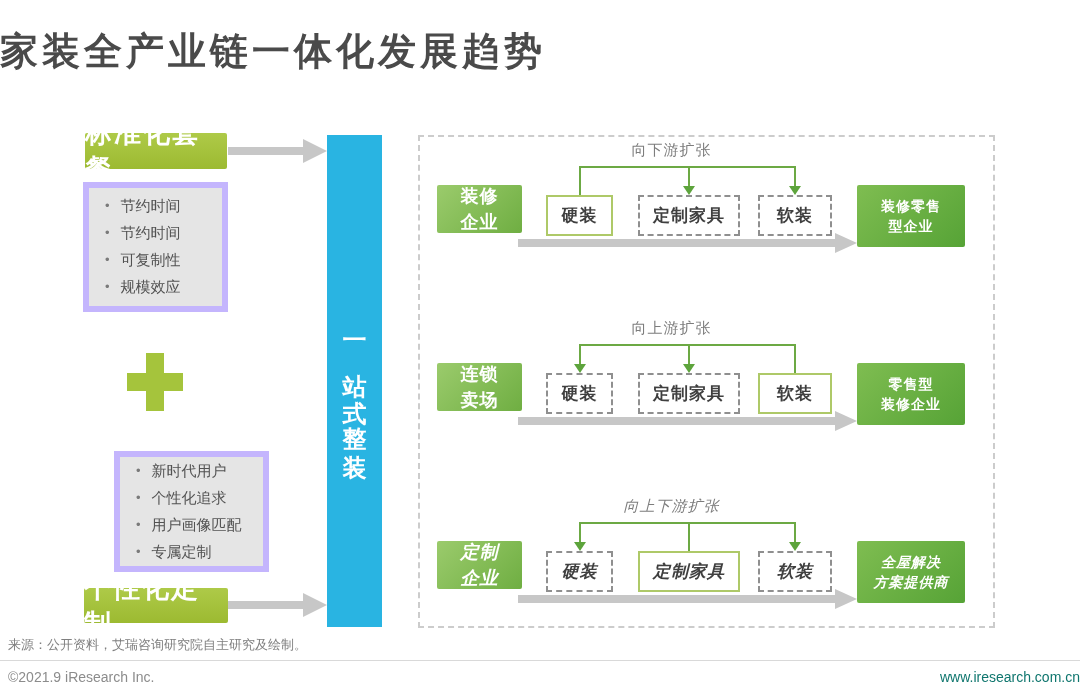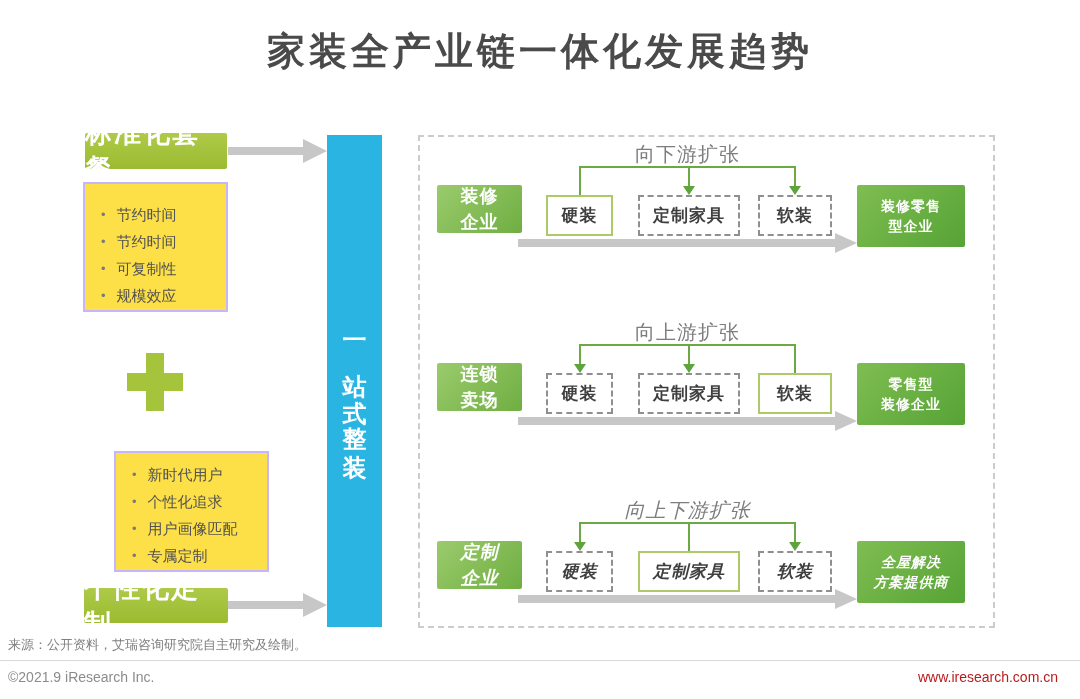--- a/index.html
+++ b/index.html
@@ -9,37 +9,37 @@
     width: 1080px; height: 699px;
   }
   #canvas {
     position: relative; width: 1080px; height: 699px;
     background: #ffffff; overflow: hidden;
   }
 
   
   .page-title {
     position: absolute; top: 26px; left: 0; width: 100%;
-    text-align: center; font-size: 38px; font-weight: bold;
+    font-size: 38px; font-weight: bold;
     color: #4a4a4a; letter-spacing: 4px;
   }
 
   
   .tag {
     position: absolute; background: linear-gradient(180deg, #aeca48, #9cba31);
     color: #ffffff; font-weight: bold; font-size: 27px;
     display: flex; align-items: center; justify-content: center;
     letter-spacing: 2px; border-radius: 2px;
   }
   .tag.top { left: 85px; top: 133px; width: 142px; height: 36px; }
   .tag.bottom { left: 84px; top: 588px; width: 144px; height: 35px; }
 
   .bullet-box {
-    position: absolute; border: 2px solid #c4b5fd; background: #fde047;
-    display: flex; align-items: flex-end;
+    position: absolute; border: 6px solid #c4b5fd; background: #e5e5e5;
+    display: flex; align-items: center;
   }
   .bullet-box.first { left: 83px; top: 182px; width: 145px; height: 130px; }
   .bullet-box.second { left: 78px; top: 451px; width: 155px; height: 121px; margin-left: 36px; }
   .bullet-box ul { list-style: none; padding-left: 16px; }
   .bullet-box li {
     font-size: 15px; color: #525252; line-height: 26px; white-space: nowrap;
   }
   .bullet-box li::before {
     content: "•"; color: #7a7a7a; font-size: 13px;
     margin-right: 11px; position: relative; top: -1px;
@@ -83,22 +83,22 @@
     border: 2px dashed #cccccc; background: transparent;
   }
 
   
   .flow-row { position: absolute; left: 0; width: 1080px; height: 130px; }
   .flow-row.r1 { top: 140px; }
   .flow-row.r2 { top: 318px; }
   .flow-row.r3 { top: 496px; font-style: italic; }
 
   .exp-label {
-    position: absolute; left: 560px; top: 1px; width: 255px;
-    text-align: center; font-size: 20px; color: #7d7d7d; letter-spacing: 1px;
+    position: absolute; left: 544px; top: 1px; width: 255px;
+    text-align: center; font-size: 15px; color: #7d7d7d; letter-spacing: 1px;
   }
   .bracket { position: absolute; left: 579px; top: 26px; width: 216px; height: 0; border-top: 2px solid #6ca944; }
   .stub { position: absolute; top: 26px; width: 0; height: 30px; border-left: 2px solid #6ca944; }
   .conn { position: absolute; top: 26px; width: 0; height: 21px; border-left: 2px solid #6ca944; }
   .conn-head {
     position: absolute; top: 46px; width: 0; height: 0;
     border-left: 6px solid transparent; border-right: 6px solid transparent;
     border-top: 9px solid #5da43c;
   }
   .x-hard  { left: 579px; } .x-custom { left: 688px; } .x-soft { left: 794px; }
@@ -127,21 +127,21 @@
   .res-box {
     left: 857px; top: 45px; width: 108px; height: 62px; font-size: 14px;
     background: linear-gradient(135deg, #7fbd51, #56a336);
   }
   .flow-arrow-wrap { position: absolute; top: 93px; }
 
   
   .source-note { position: absolute; left: 8px; top: 636px; font-size: 13px; color: #7f7f7f; }
   .footer-divider { position: absolute; left: 0; top: 660px; width: 1080px; height: 0; border-top: 1px solid #d9d9d9; }
   .copyright { position: absolute; left: 8px; top: 669px; font-size: 14px; color: #8c8c8c; }
-  .website { position: absolute; right: 22px; top: 669px; font-size: 14px; color: #b91c1c; }
+  .website { position: absolute; right: 0; top: 669px; font-size: 14px; color: #0f766e; }
 </style>
 </head>
 <body>
 
 <div id="canvas">
 
   <div class="page-title">家装全产业链一体化发展趋势</div>
 
   <div class="tag top">标准化套餐</div>
 

